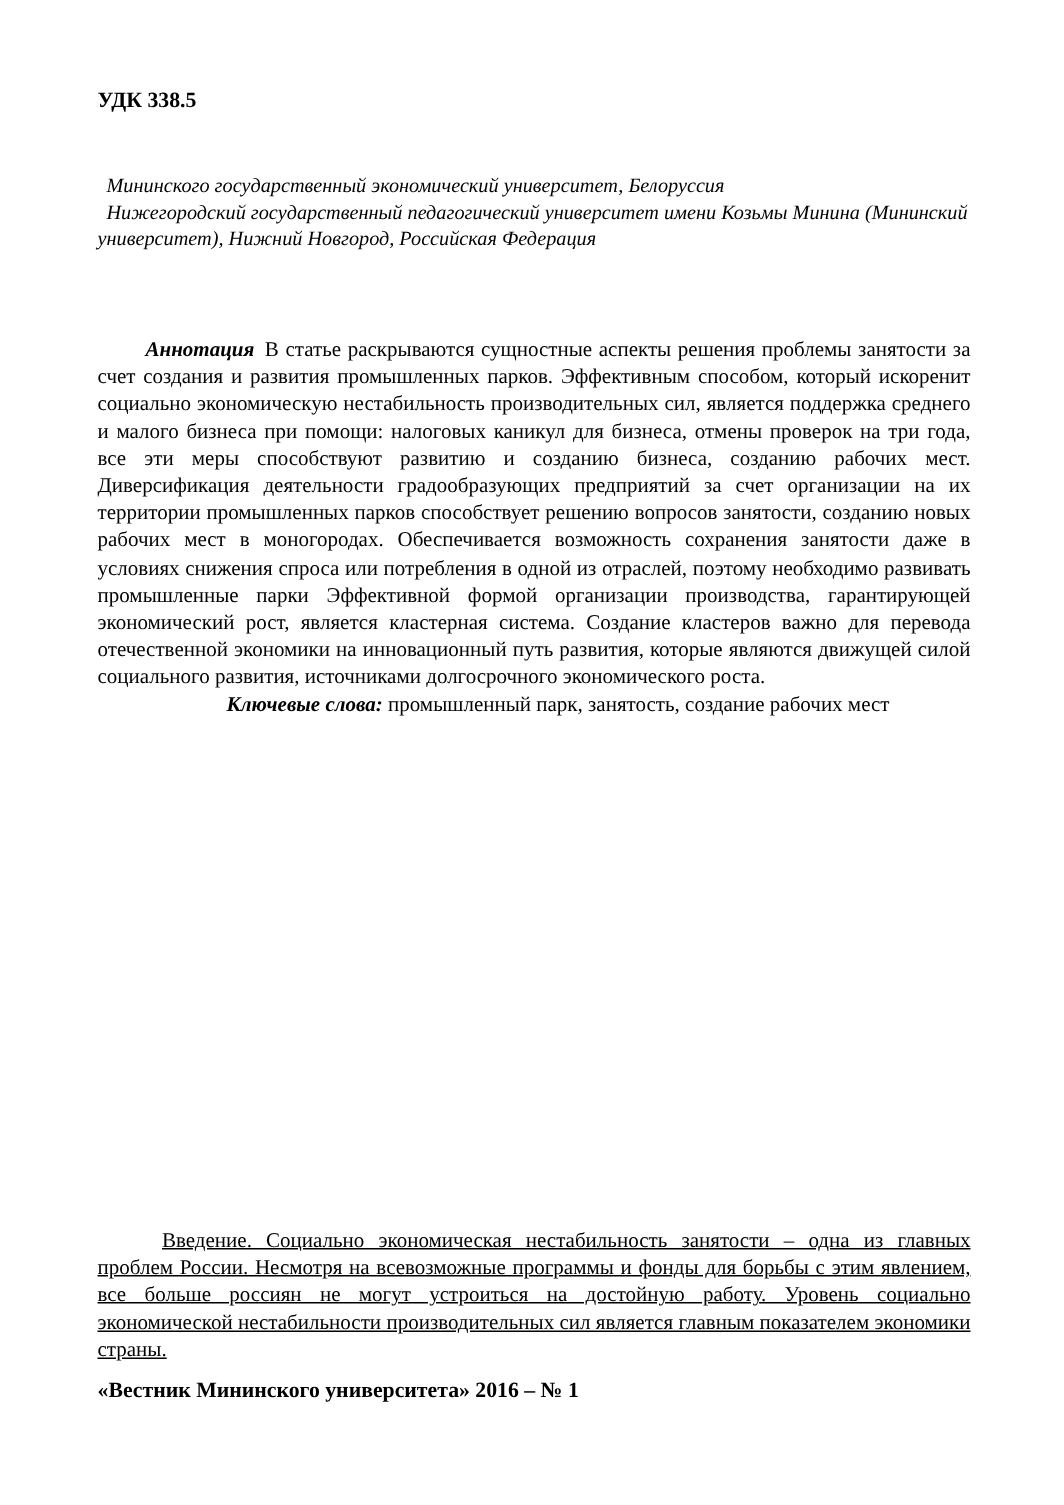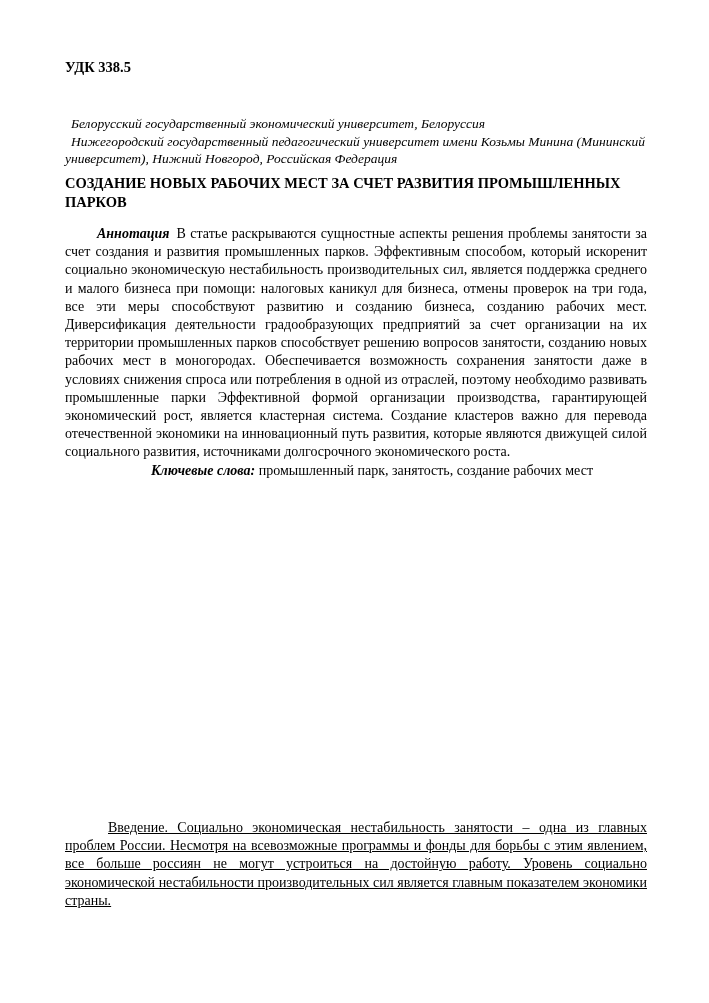--- a/index.html
+++ b/index.html
@@ -88,30 +88,30 @@
 </style>
 </head>
 <body>
 
 <div class="page">
 
   <div class="block udc">УДК 338.5</div>
 
 
   <div class="block affiliations">
-    <p>Белорусский государственный экономический университет, Белоруссия</p>
+    <p>Мининского государственный экономический университет, Белоруссия</p>
     <p>Нижегородский государственный педагогический университет имени Козьмы Минина (Мининский университет), Нижний Новгород, Российская Федерация</p>
   </div>
 
-  <div class="block title">СОЗДАНИЕ НОВЫХ РАБОЧИХ МЕСТ ЗА СЧЕТ РАЗВИТИЯ ПРОМЫШЛЕННЫХ ПАРКОВ</div>
 
   <div class="block abstract">
     <p><span class="label-bi abstract-label">Аннотация</span><span>В статье раскрываются сущностные аспекты решения проблемы занятости за счет создания и развития промышленных парков. Эффективным способом, который искоренит социально экономическую нестабильность производительных сил, является поддержка среднего и малого бизнеса при помощи: налоговых каникул для бизнеса, отмены проверок на три года, все эти меры способствуют развитию и созданию бизнеса, созданию рабочих мест. Диверсификация деятельности градообразующих предприятий за счет организации на их территории промышленных парков способствует решению вопросов занятости, созданию новых рабочих мест в моногородах. Обеспечивается возможность сохранения занятости даже в условиях снижения спроса или потребления в одной из отраслей, поэтому необходимо развивать промышленные парки Эффективной формой организации производства, гарантирующей экономический рост, является кластерная система. Создание кластеров важно для перевода отечественной экономики на инновационный путь развития, которые являются движущей силой социального развития, источниками долгосрочного экономического роста.</span></p>
     <p class="keywords"><span class="label-bi">Ключевые слова:</span>
       <span>промышленный парк, занятость, создание рабочих мест</span></p>
   </div>
 
   <div class="block introduction">
     <p>Введение. Социально экономическая нестабильность занятости – одна из главных проблем России. Несмотря на всевозможные программы и фонды для борьбы с этим явлением, все больше россиян не могут устроиться на достойную работу. Уровень социально экономической нестабильности производительных сил является главным показателем экономики страны.</p>
   </div>
 
+  <div class="block footer">«Вестник Мининского университета» 2016 – № 1</div>
 
 </div>
 
 </body></html>

